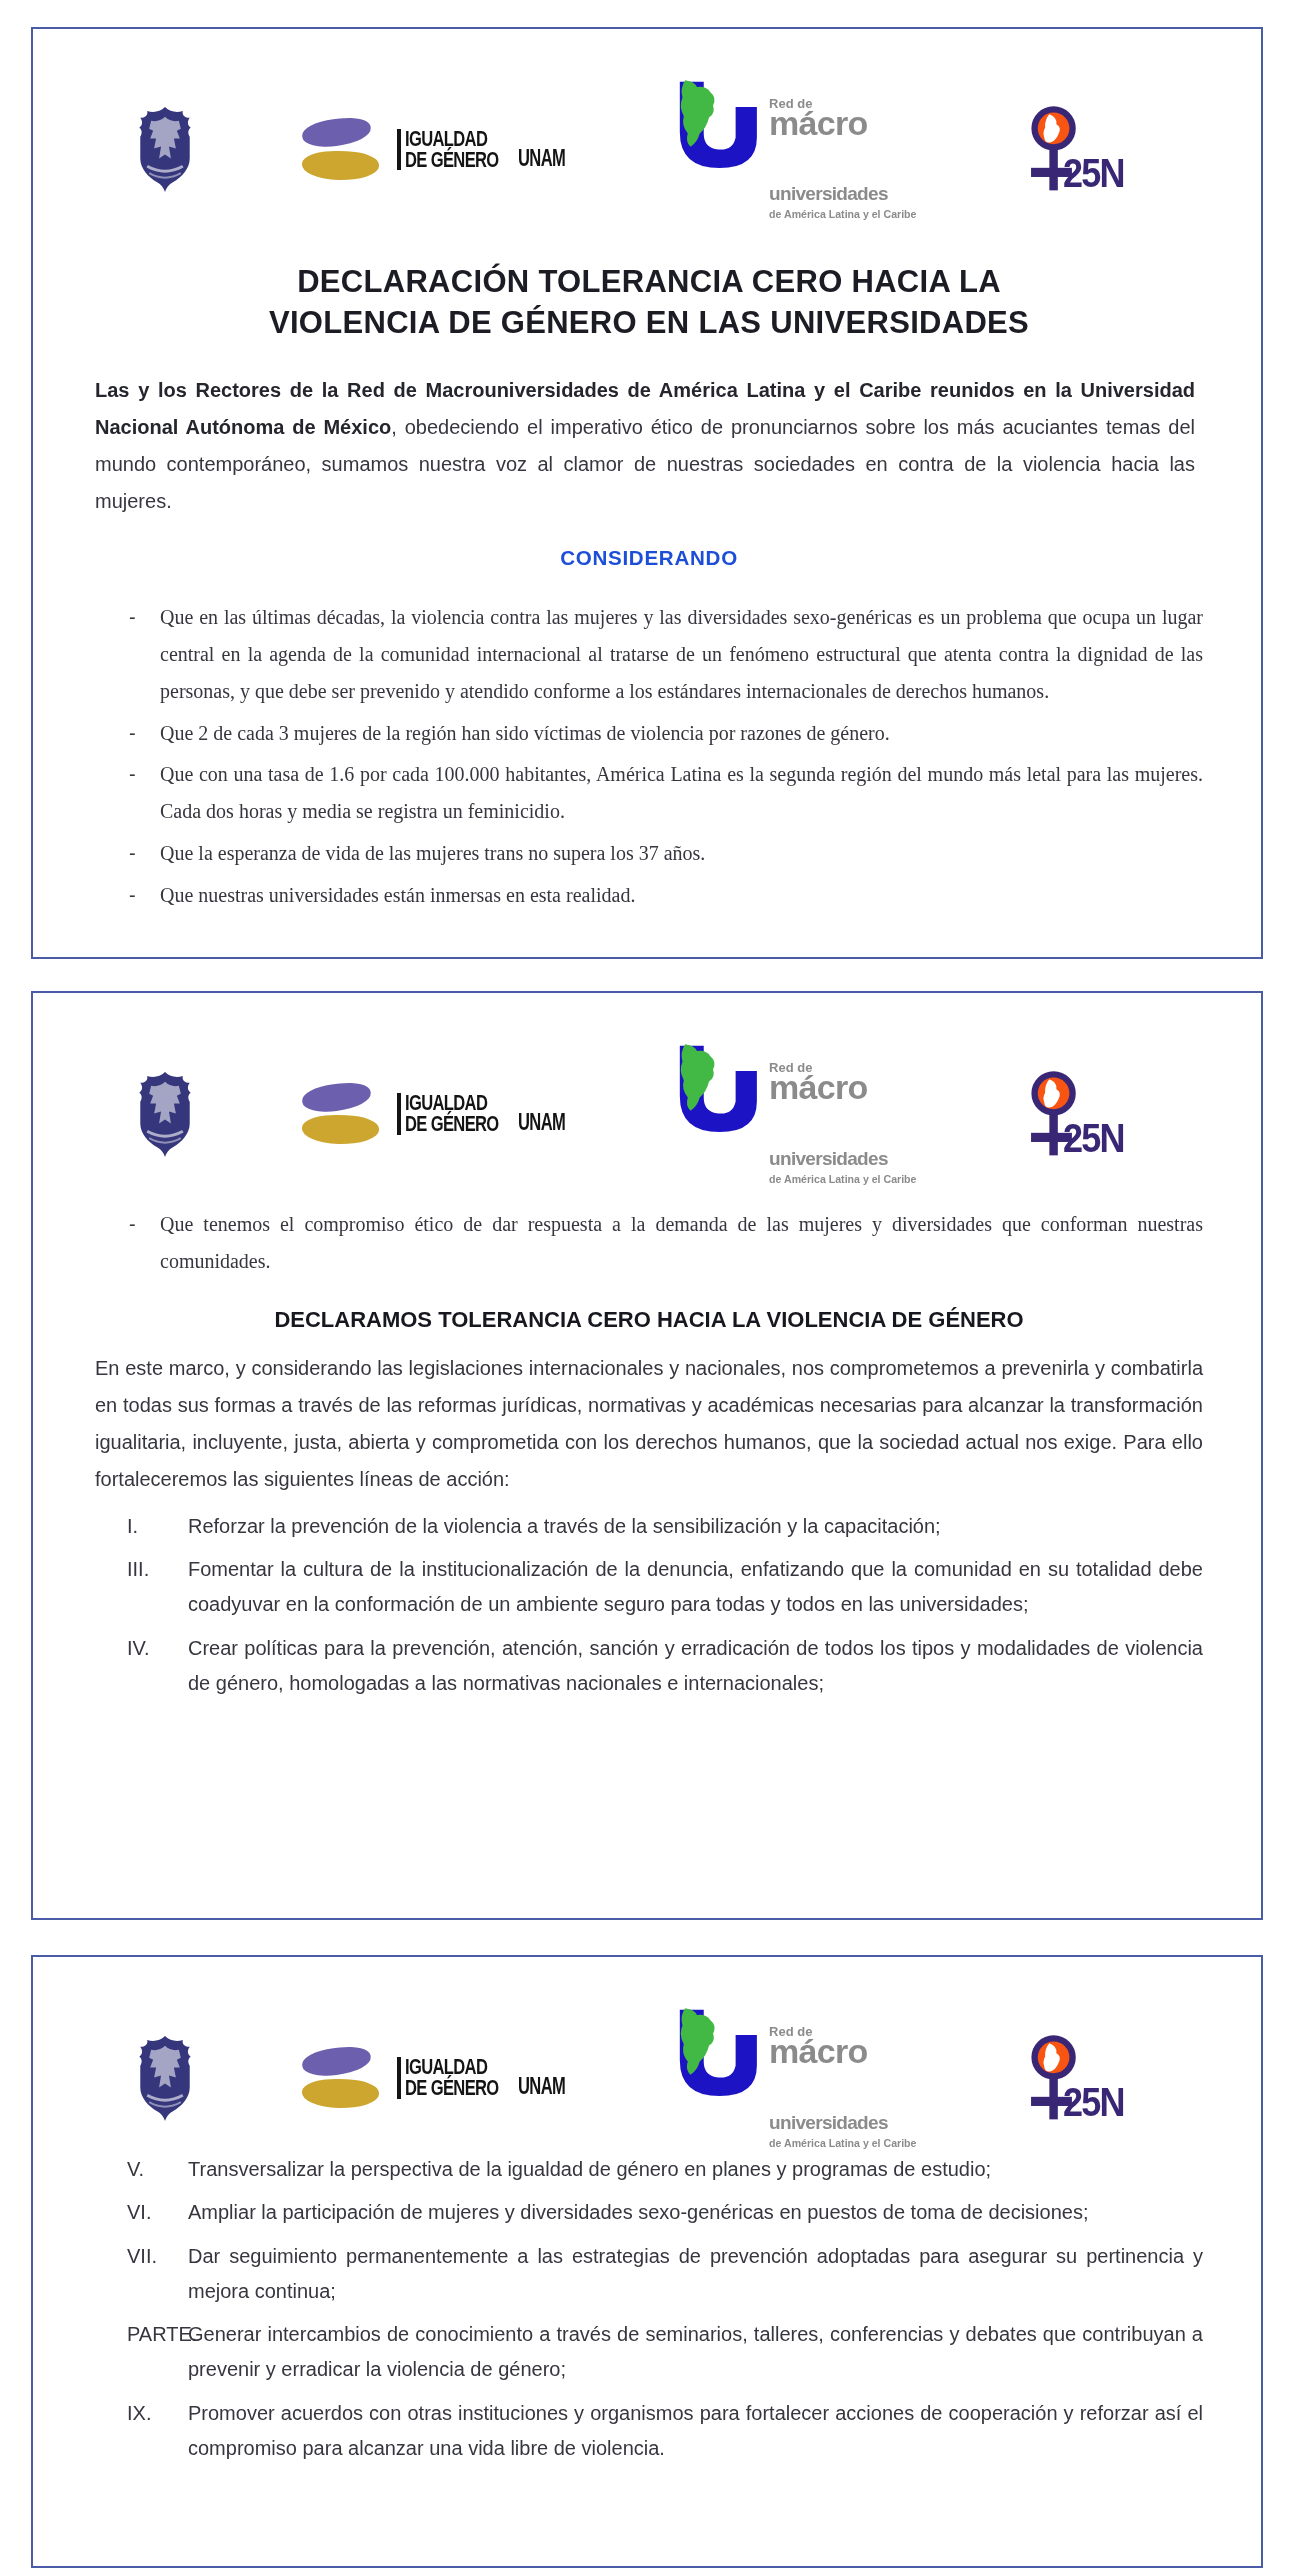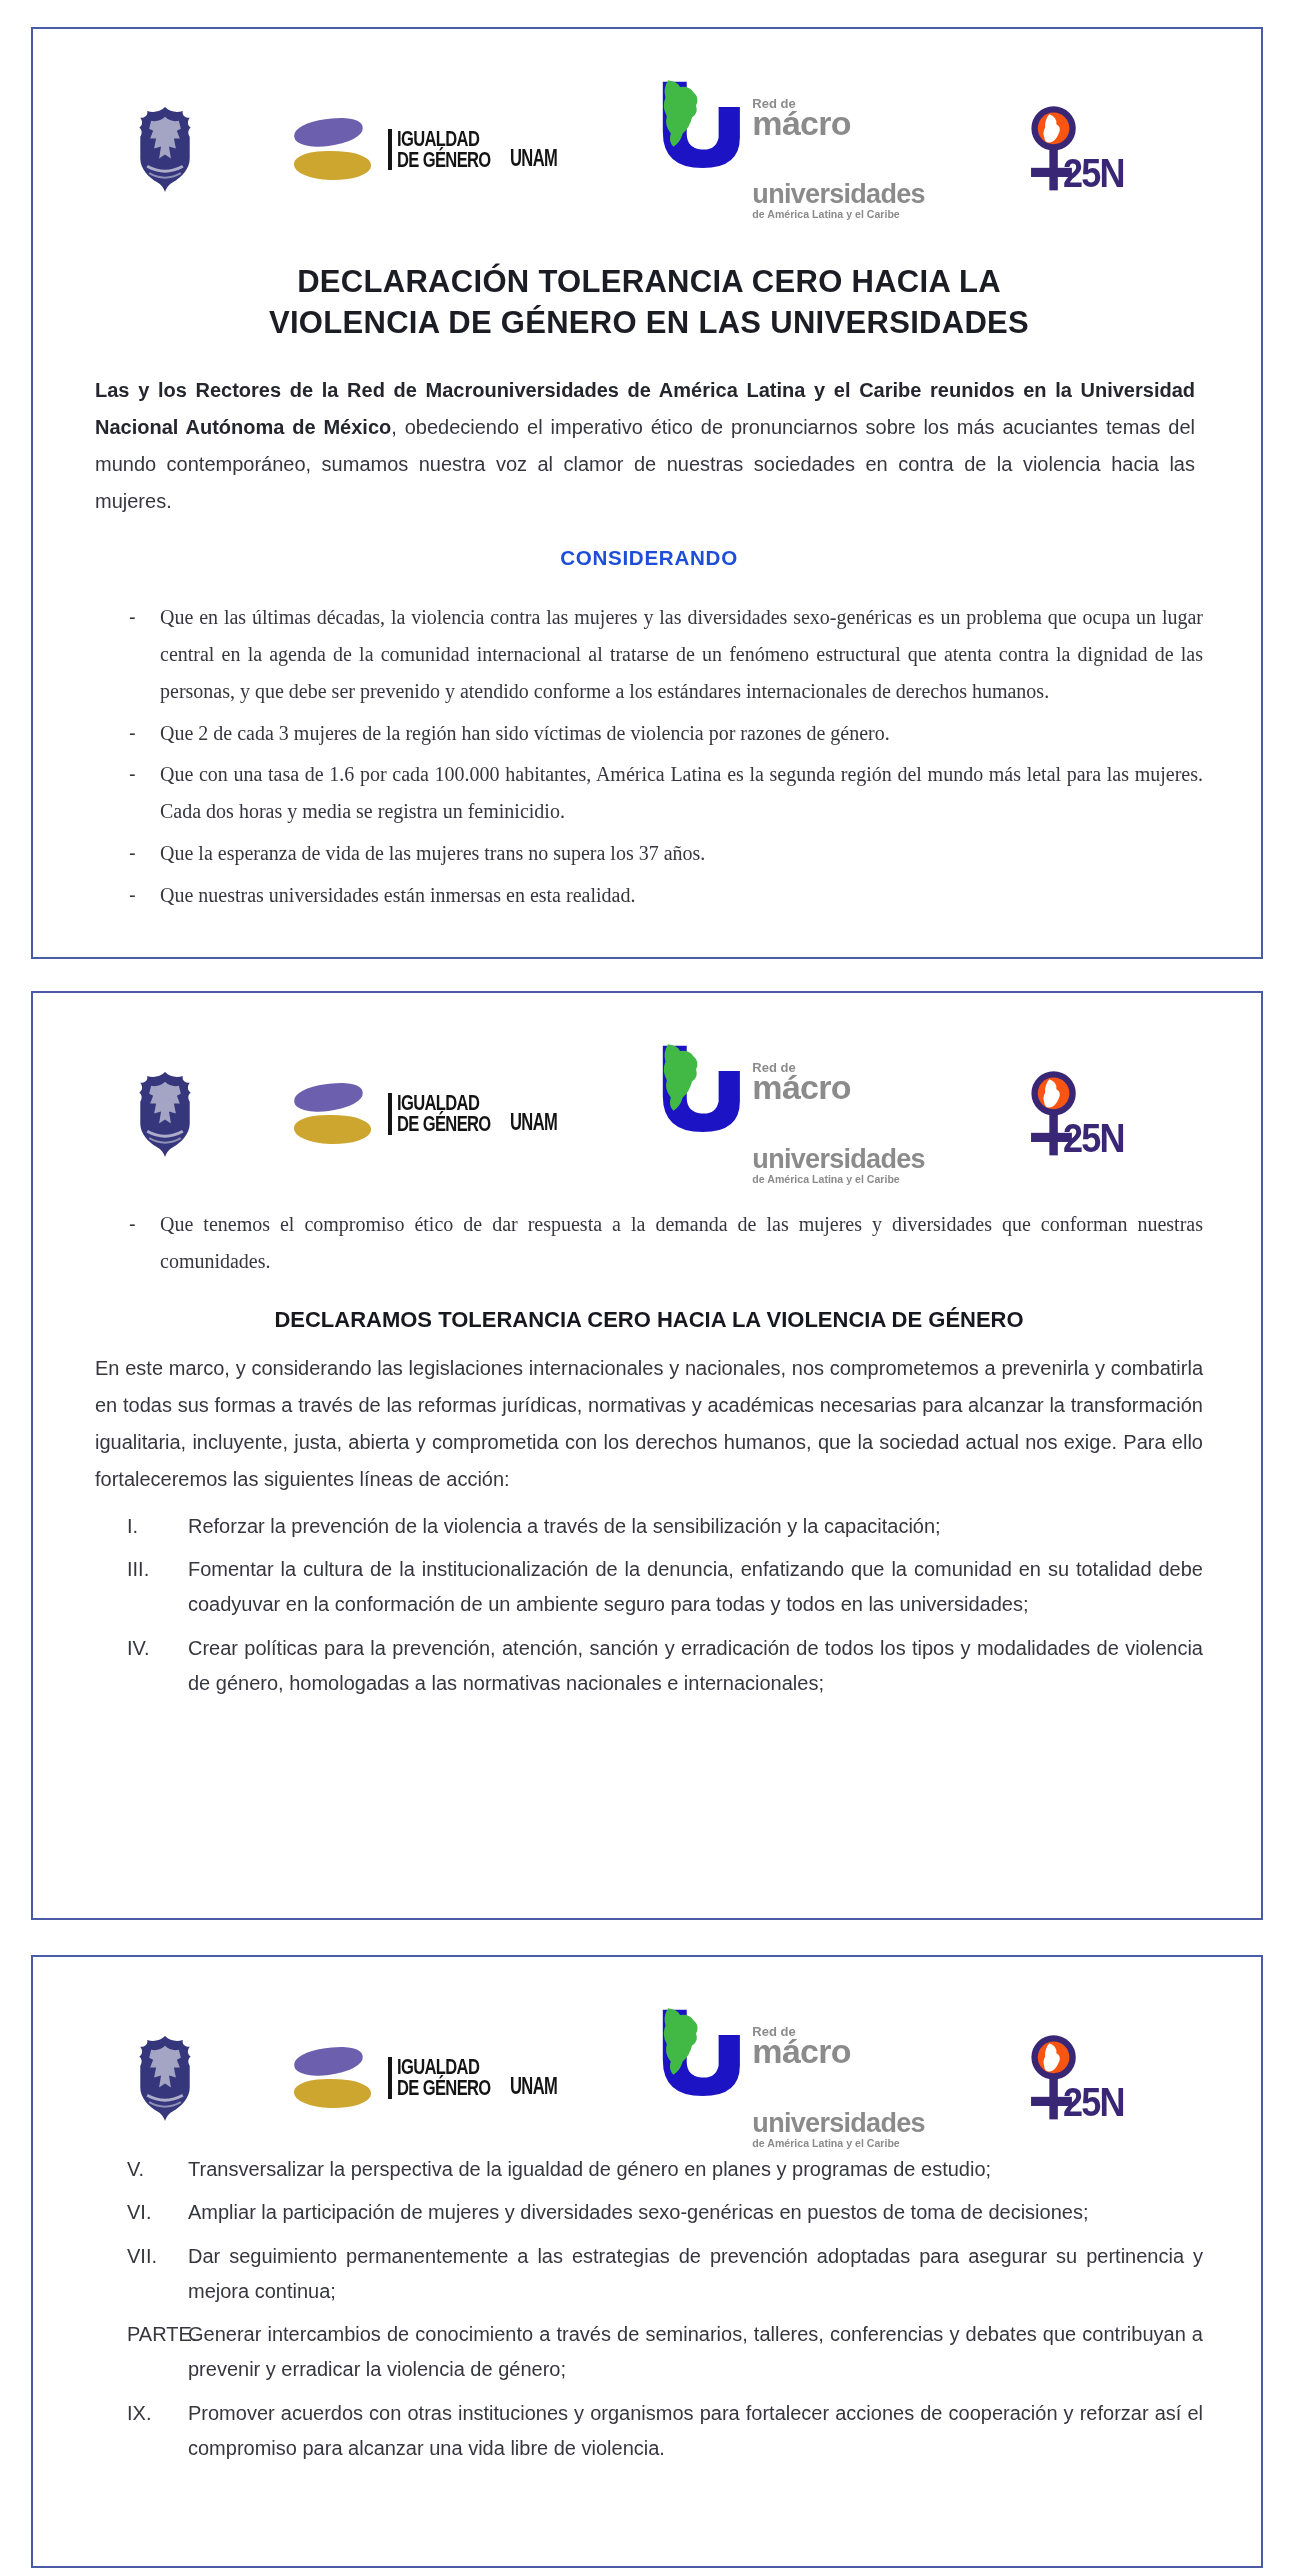--- a/index.html
+++ b/index.html
@@ -39,21 +39,21 @@
     white-space:nowrap;
   }
   .ig-unam{
     font-weight:700;color:#141414;font-size:18px;letter-spacing:-0.7px;
     margin-left:9.3px;margin-top:17.3px;transform:scale(.92,1.3);
   }
   .macro-logo{display:flex;align-items:flex-start;}
   .macro-words{margin-left:-4px;margin-top:18.6px;display:flex;flex-direction:column;}
   .m-small{font-size:13px;font-weight:700;color:#8b8b8b;line-height:12px;}
   .m-big1{font-size:34px;font-weight:700;color:#8b8b8b;line-height:26.6px;letter-spacing:-0.7px;}
-  .m-big2{font-size:27px;font-weight:700;color:#8b8b8b;line-height:28px;letter-spacing:-0.7px;margin-top:44px;}
+  .m-big2{font-size:19px;font-weight:700;color:#8b8b8b;line-height:28px;letter-spacing:-0.7px;margin-top:44px;}
   .m-small2{font-size:10.6px;font-weight:700;color:#8b8b8b;line-height:12px;}
   .n25-logo{position:relative;width:126px;height:93px;}
   .n25-logo svg{position:absolute;left:0;top:0;}
   .n25-text{
     position:absolute;left:41px;top:48px;
     font-size:40px;font-weight:800;color:#392776;letter-spacing:-2px;
     transform:scaleX(.9);transform-origin:left center;
   }
 
   

